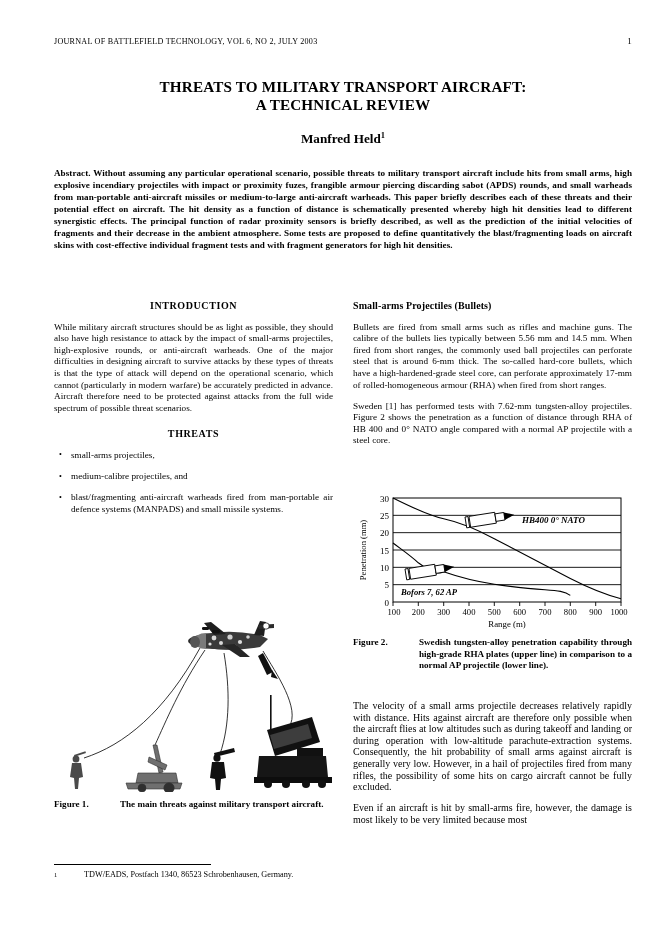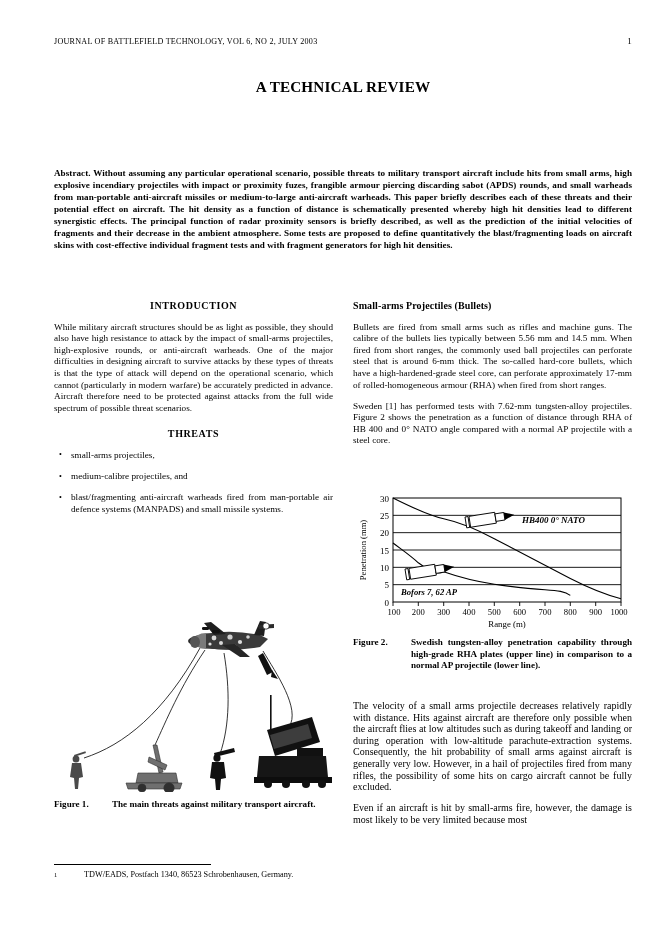--- a/index.html
+++ b/index.html
@@ -129,21 +129,21 @@
     width: 279px;
     height: 175px;
   }
   .fig1-svg { display: block; width: 279px; height: 175px; }
 
   .fig-caption {
     font-size: 9.1px;
     font-weight: bold;
     line-height: 11.6px;
     display: flex;
-    gap: 0px;
+    gap: 8px;
   }
   .fig-caption .fc-label {
     flex: 0 0 58px;
     white-space: nowrap;
   }
   .fig-caption .fc-text {
     flex: 1 1 auto;
     text-align: justify;
   }
   .fig1-caption {
@@ -217,23 +217,27 @@
 <body>
 
 <div class="page">
 
   <div class="running-head">
     <span class="jtitle">JOURNAL OF BATTLEFIELD TECHNOLOGY, VOL 6, NO 2, JULY 2003</span>
     <span class="pageno">1</span>
   </div>
 
   <div class="doc-title">
+    <span>THREATS TO MILITARY TRANSPORT AIRCRAFT:</span>
     <span class="line2">A TECHNICAL REVIEW</span>
   </div>
 
+  <div class="author">
+    <span>Manfred Held</span><sup>1</sup>
+  </div>
 
   <div class="abstract">Abstract. Without assuming any particular operational scenario, possible threats to military transport aircraft include hits from small arms, high explosive incendiary projectiles with impact or proximity fuzes, frangible armour piercing discarding sabot (APDS) rounds, and small warheads from man-portable anti-aircraft missiles or medium-to-large anti-aircraft warheads. This paper briefly describes each of these threats and their potential effect on aircraft. The hit density as a function of distance is schematically presented whereby high hit densities lead to different synergistic effects. The principal function of radar proximity sensors is briefly described, as well as the prediction of the initial velocities of fragments and their decrease in the ambient atmosphere. Some tests are proposed to define quantitatively the blast/fragmenting loads on aircraft skins with cost-effective individual fragment tests and with fragment generators for high hit densities.</div>
 
   <div class="col col-left">
     <h2 class="section">INTRODUCTION</h2>
     <p class="para">While military aircraft structures should be as light as possible, they should also have high resistance to attack by the impact of small-arms projectiles, high-explosive rounds, or anti-aircraft warheads. One of the major difficulties in designing aircraft to survive attacks by these types of threats is that the type of attack will depend on the operational scenario, which cannot (particularly in modern warfare) be accurately predicted in advance. Aircraft therefore need to be protected against attacks from the full wide spectrum of possible threat scenarios.</p>
 
     <h2 class="section" style="margin-top:14px;">THREATS</h2>
 
     <ul class="bullets">

